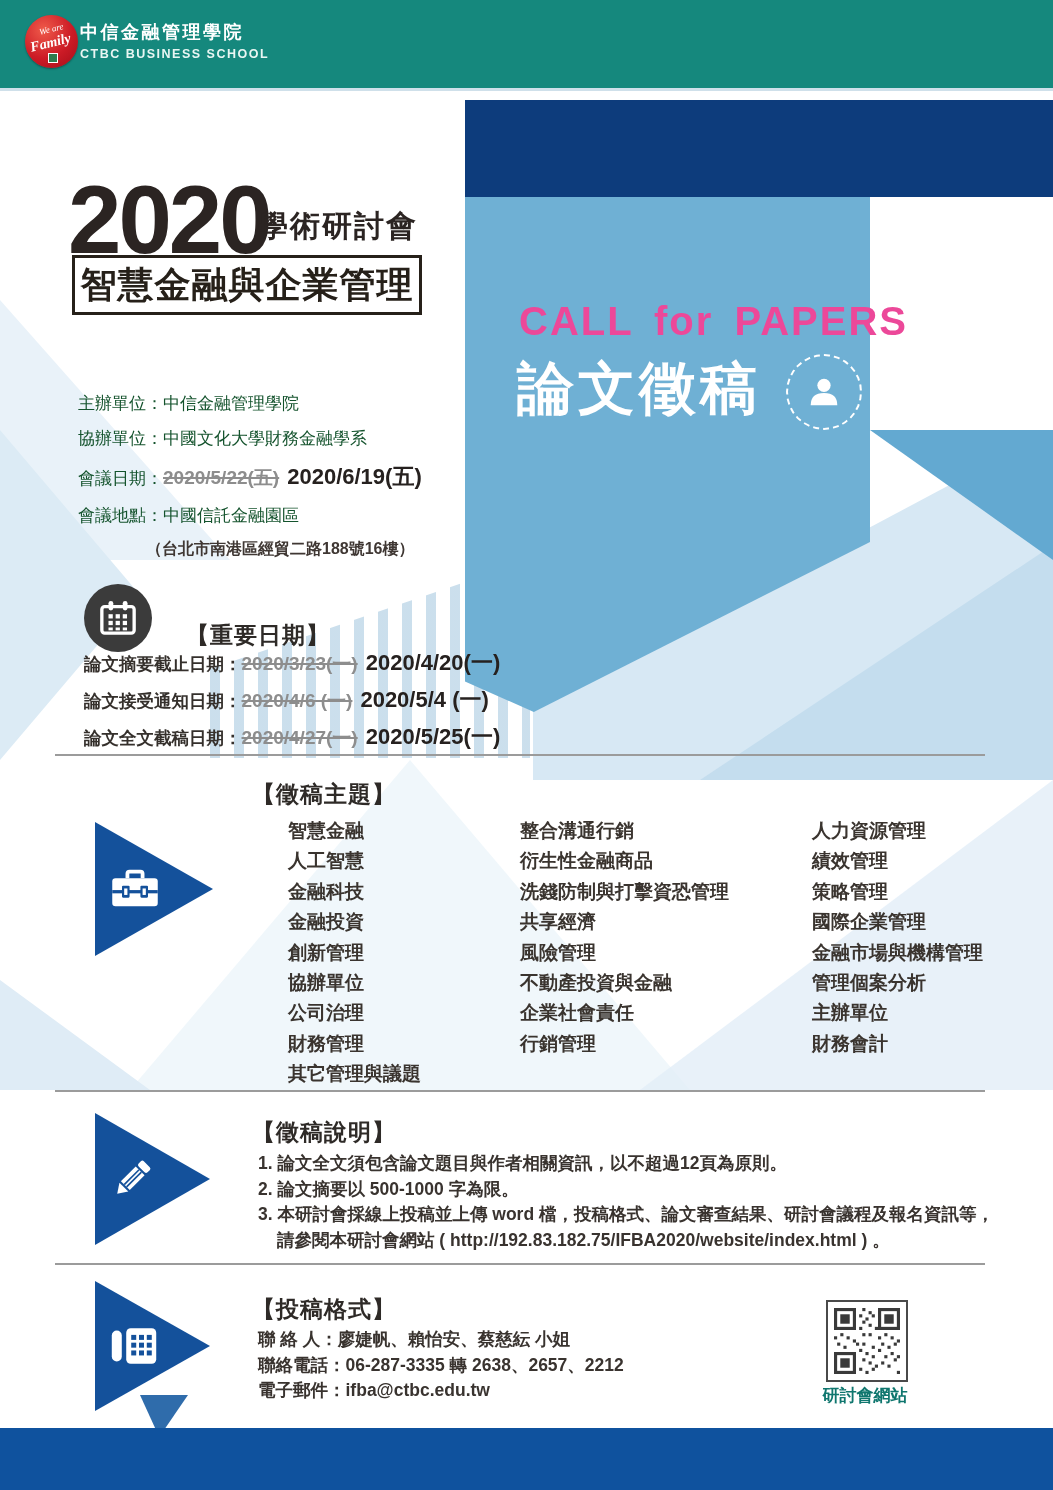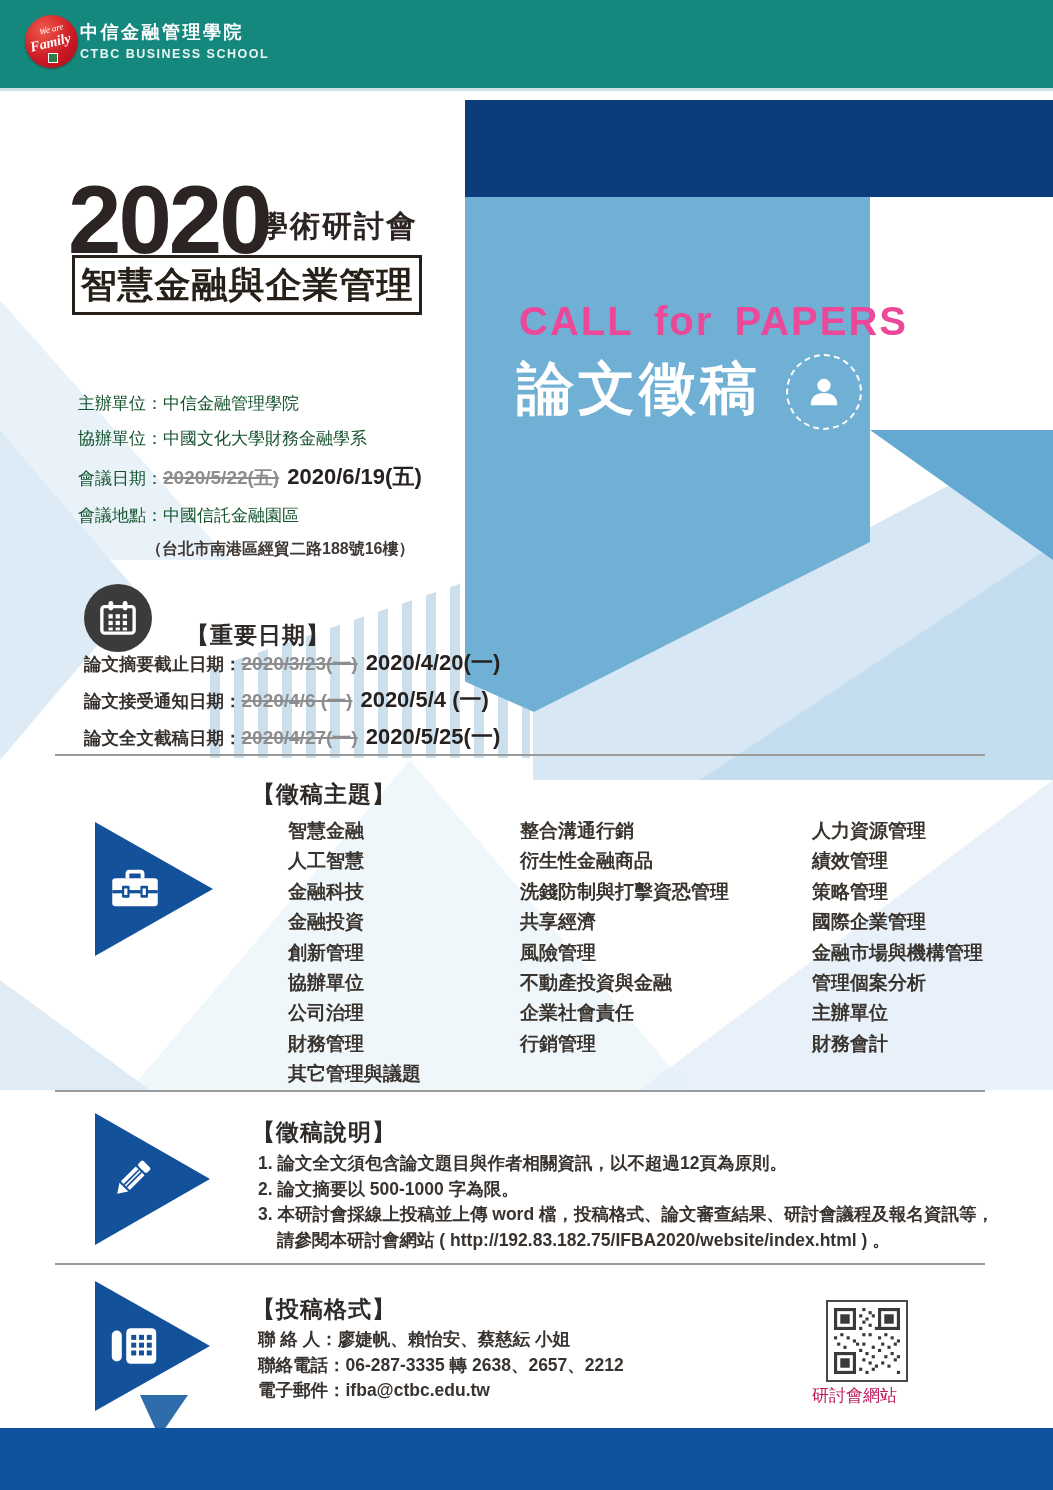--- a/index.html
+++ b/index.html
@@ -93,21 +93,21 @@
   .sub-heading{left:252px;top:1117px;}
   .sub-items{left:258px;top:1151px;width:740px;}
   .sub-item{font-size:17.5px;font-weight:bold;color:#39332f;line-height:25.5px;white-space:nowrap;}
   .sub-cont{padding-left:19px;}
   .contact-heading{left:252px;top:1294px;}
   .contact{left:258px;top:1327px;}
   .crow{display:flex;align-items:baseline;white-space:nowrap;line-height:25.5px;}
   .clabel,.cval{font-size:17.5px;font-weight:bold;color:#39332f;}
   .qr-box{left:826px;top:1300px;width:78px;height:78px;background:#fff;border:2px solid #4a4a4a;
     display:flex;align-items:center;justify-content:center;}
-  .qr-label{left:812px;top:1384px;width:106px;font-size:17px;font-weight:normal;color:#be185d;}
+  .qr-label{left:812px;top:1384px;width:106px;text-align:center;font-size:17px;font-weight:bold;color:#0f766e;}
 </style>
 </head>
 <body>
 
 <div class="poster">
 
   <div class="abs tri-left-1"></div>
   <div class="abs tri-left-2"></div>
   <div class="abs stripes"></div>
   <div class="abs tri-pale-big"></div>

